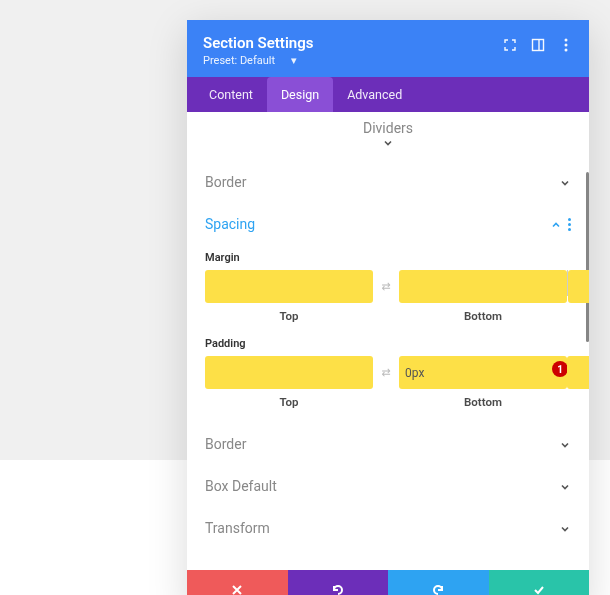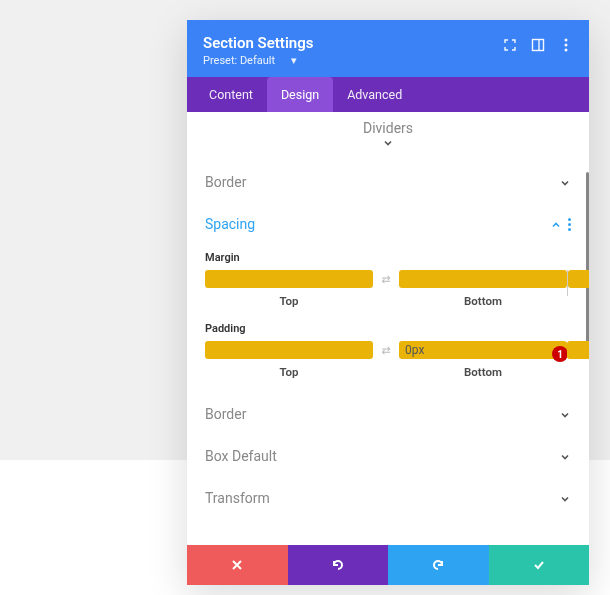--- a/index.html
+++ b/index.html
@@ -82,22 +82,22 @@
   }
   .pair {
     display:flex;
     flex-direction:column;
     align-items:stretch;
     flex:1;
   }
   .pair-inputs { display:flex; gap:0; align-items:center; position:relative;}
   .num-input {
     flex:1;
-    height:18px;
-    background:#eab308;
+    height:33px;
+    background:#fde047;
     border:none;
     border-radius:3px;
     font-size:12px;
     padding:0 6px;
     color:#555;
   }
   .link-icon {
     width:20px;
     font-size:11px;
     color:#bbb;

